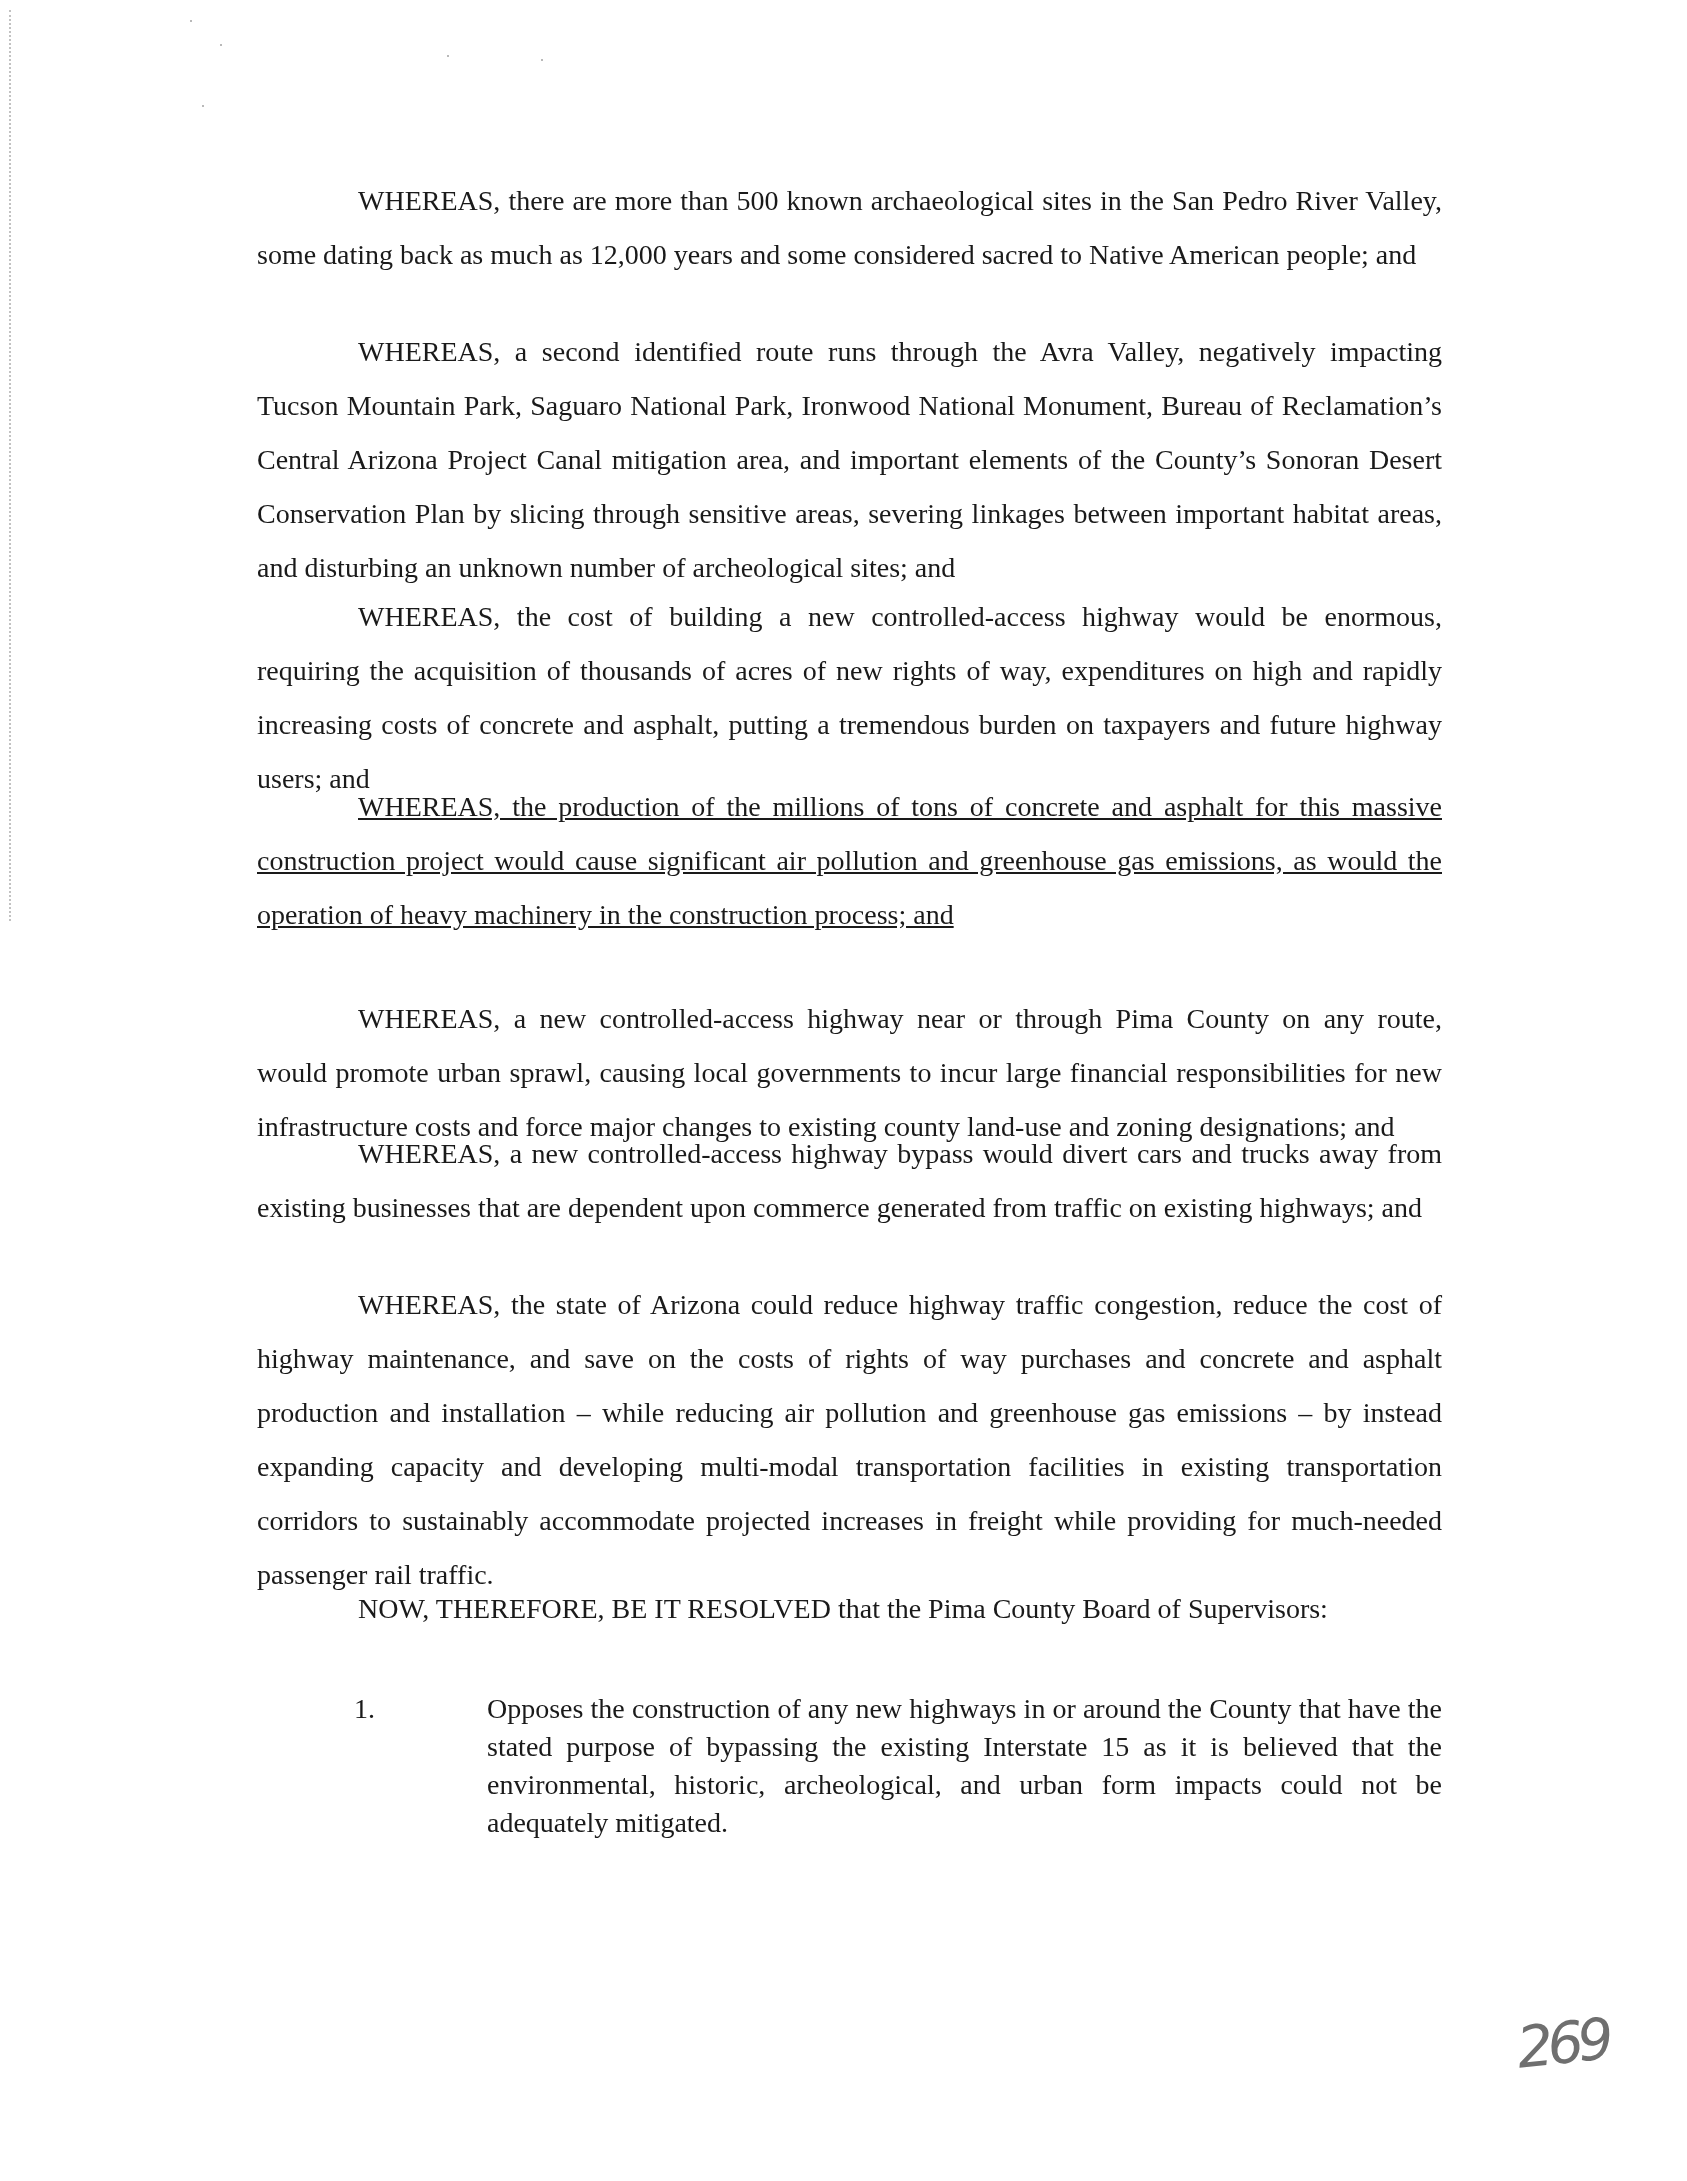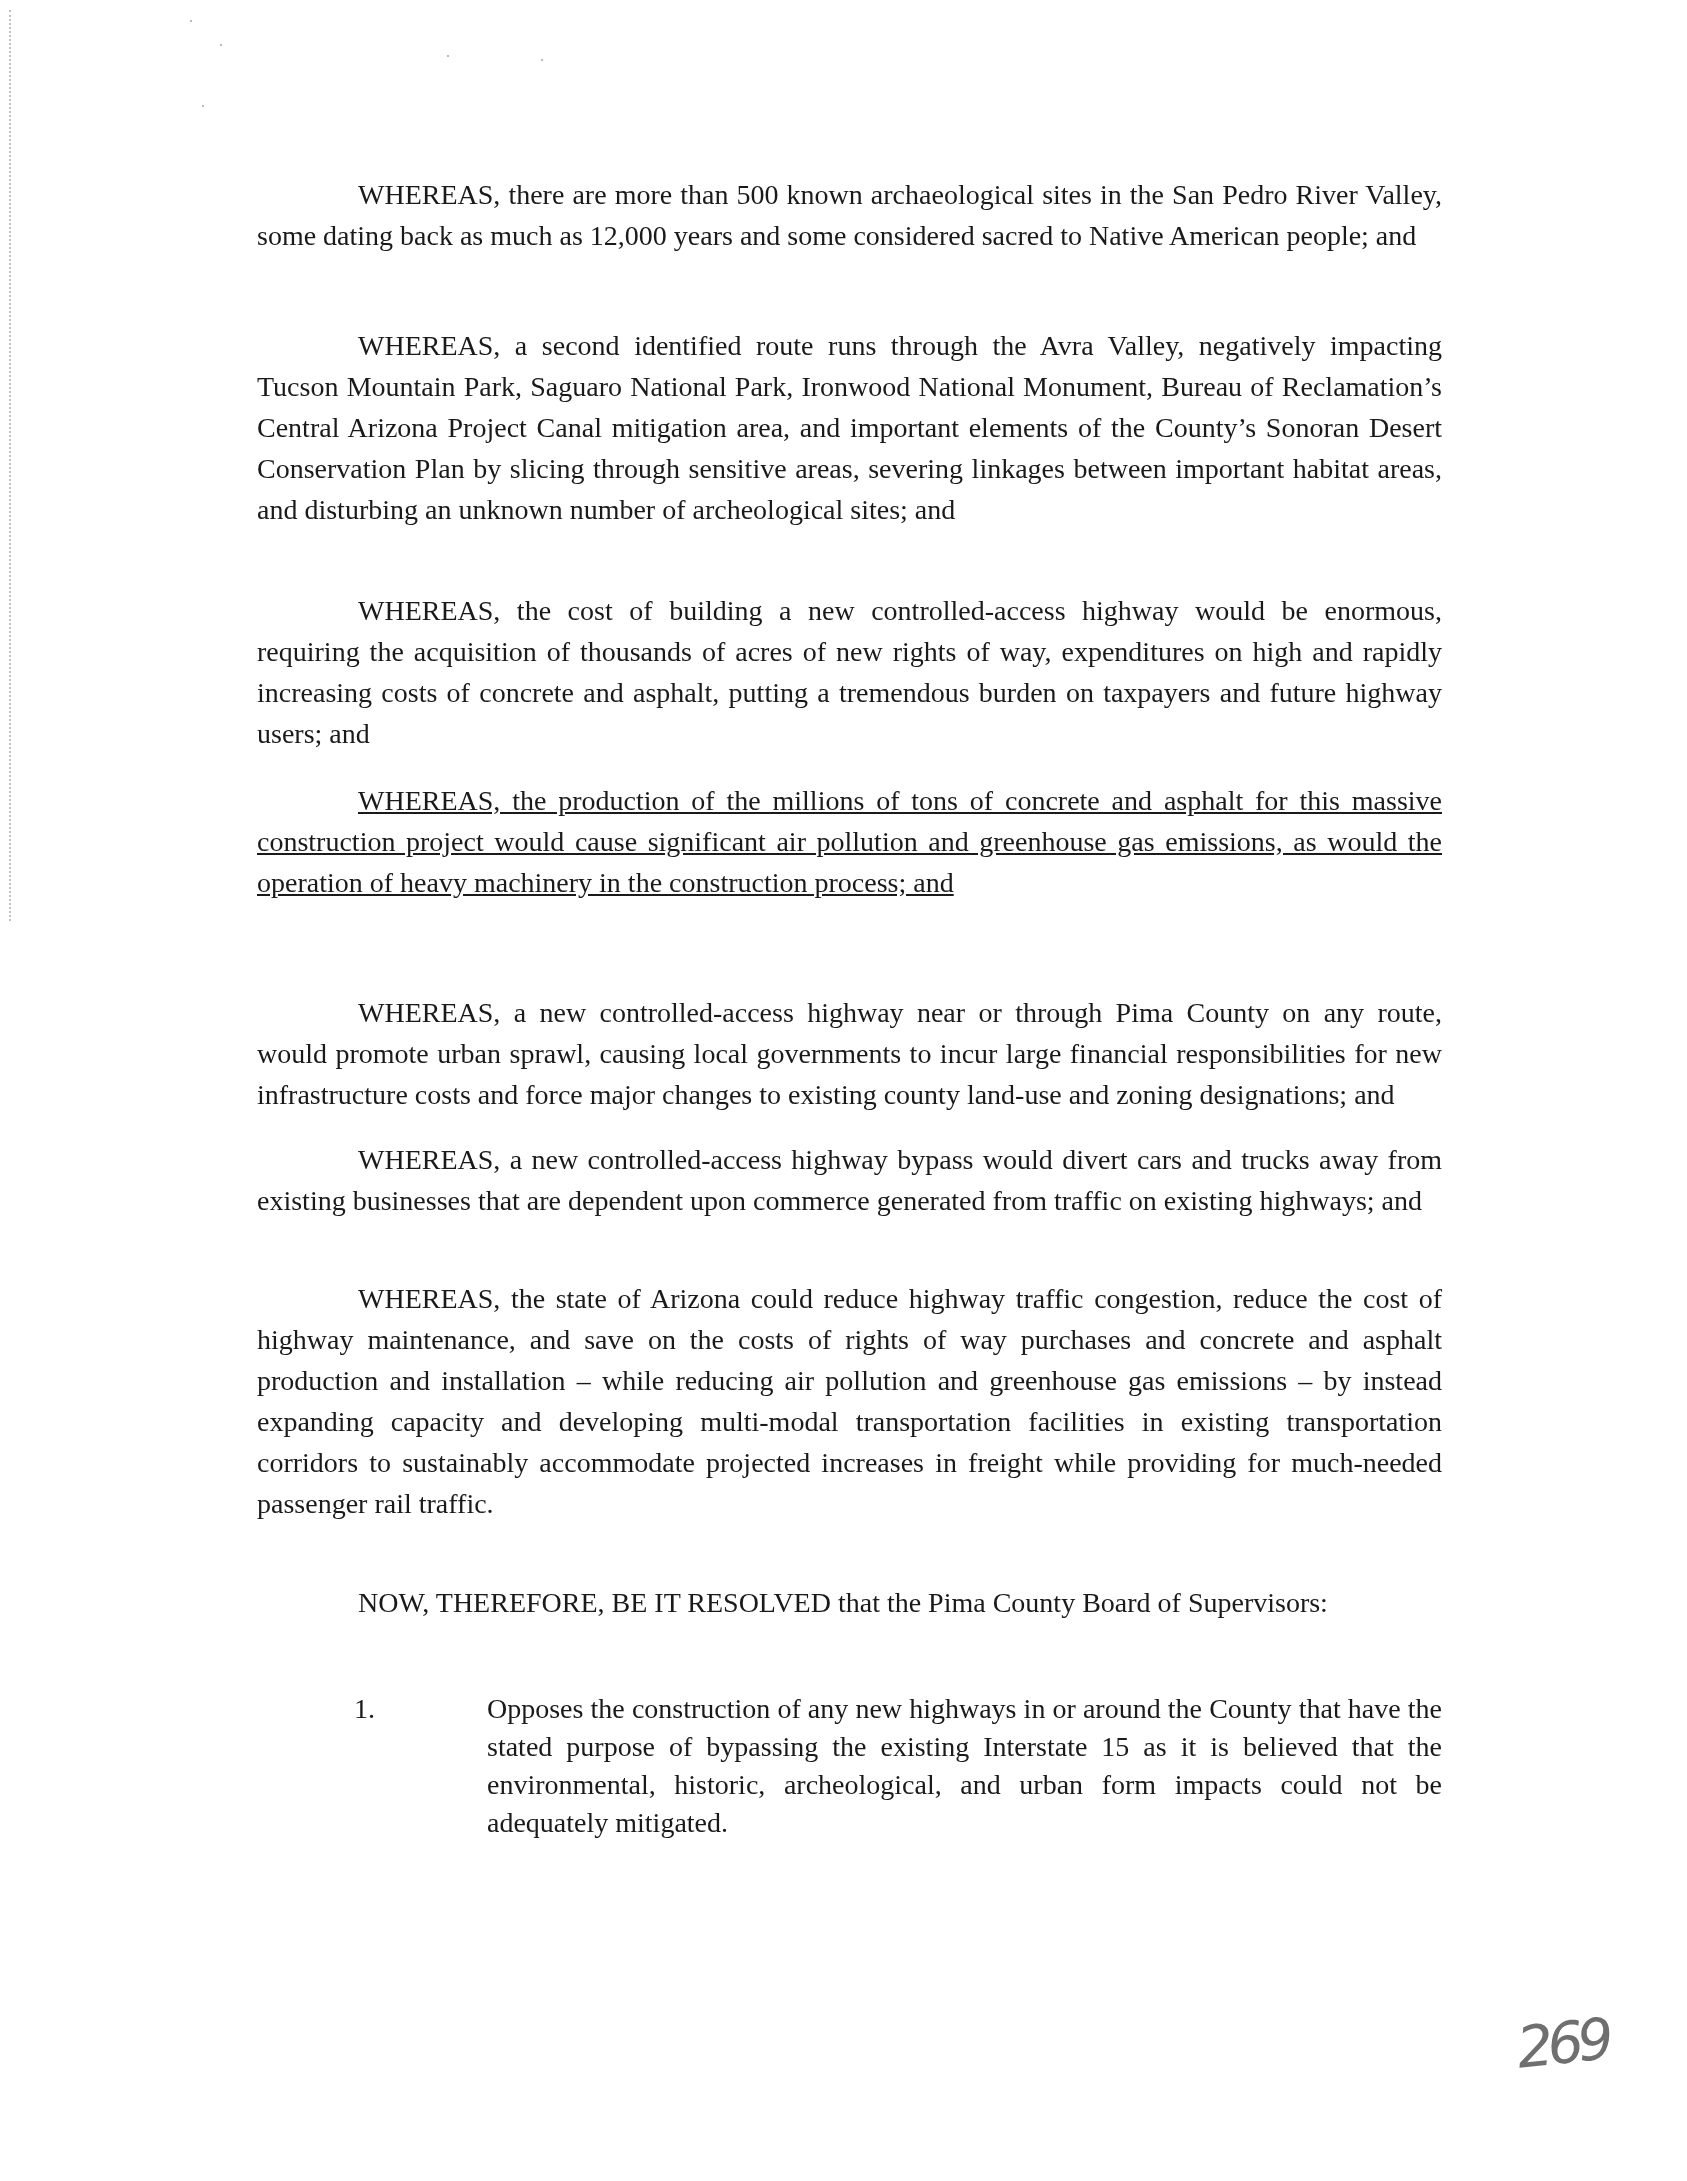--- a/index.html
+++ b/index.html
@@ -29,21 +29,21 @@
       width: 2px;
       height: 2px;
       background: #8a8a8a;
       opacity: 0.6;
     }
     .para {
       position: absolute;
       left: 257px;
       width: 1185px;
       font-size: 28px;
-      line-height: 41px;
+      line-height: 54px;
       text-align: justify;
       margin: 0;
     }
     .para .indent {
       display: inline-block;
       width: 101px;
     }
     .item {
       position: absolute;
       left: 354px;
@@ -89,21 +89,21 @@
 <p class="para" style="top:174px;"><span class="indent"></span><span>WHEREAS, there are more than 500 known archaeological sites in the San Pedro River Valley, some dating back as much as 12,000 years and some considered sacred to Native American people; and</span></p>
 
 <p class="para" style="top:325px;"><span class="indent"></span><span>WHEREAS, a second identified route runs through the Avra Valley, negatively impacting Tucson Mountain Park, Saguaro National Park, Ironwood National Monument, Bureau of Reclamation’s Central Arizona Project Canal mitigation area, and important elements of the County’s Sonoran Desert Conservation Plan by slicing through sensitive areas, severing linkages between important habitat areas, and disturbing an unknown number of archeological sites; and</span></p>
 
 <p class="para" style="top:590px;"><span class="indent"></span><span>WHEREAS, the cost of building a new controlled-access highway would be enormous, requiring the acquisition of thousands of acres of new rights of way, expenditures on high and rapidly increasing costs of concrete and asphalt, putting a tremendous burden on taxpayers and future highway users; and</span></p>
 
 <p class="para" style="top:780px;text-decoration:underline;"><span class="indent"></span><span>WHEREAS, the production of the millions of tons of concrete and asphalt for this massive construction project would cause significant air pollution and greenhouse gas emissions, as would the operation of heavy machinery in the construction process; and</span></p>
 
 <p class="para" style="top:992px;"><span class="indent"></span><span>WHEREAS, a new controlled-access highway near or through Pima County on any route, would promote urban sprawl, causing local governments to incur large financial responsibilities for new infrastructure costs and force major changes to existing county land-use and zoning designations; and</span></p>
 
-<p class="para" style="top:1127px;margin-top:12px;"><span class="indent"></span><span>WHEREAS, a new controlled-access highway bypass would divert cars and trucks away from existing businesses that are dependent upon commerce generated from traffic on existing highways; and</span></p>
+<p class="para" style="top:1127px;"><span class="indent"></span><span>WHEREAS, a new controlled-access highway bypass would divert cars and trucks away from existing businesses that are dependent upon commerce generated from traffic on existing highways; and</span></p>
 
 <p class="para" style="top:1278px;"><span class="indent"></span><span>WHEREAS, the state of Arizona could reduce highway traffic congestion, reduce the cost of highway maintenance, and save on the costs of rights of way purchases and concrete and asphalt production and installation – while reducing air pollution and greenhouse gas emissions – by instead expanding capacity and developing multi-modal transportation facilities in existing transportation corridors to sustainably accommodate projected increases in freight while providing for much-needed passenger rail traffic.</span></p>
 
 <p class="para" style="top:1582px;"><span class="indent"></span><span>NOW, THEREFORE, BE IT RESOLVED that the Pima County Board of Supervisors:</span></p>
 
 <div class="item" style="top:1690px;">
   <span class="item-num">1.</span>
   <p class="item-text">Opposes the construction of any new highways in or around the County that have the stated purpose of bypassing the existing Interstate 15 as it is believed that the environmental, historic, archeological, and urban form impacts could not be adequately mitigated.</p>
 </div>
 

